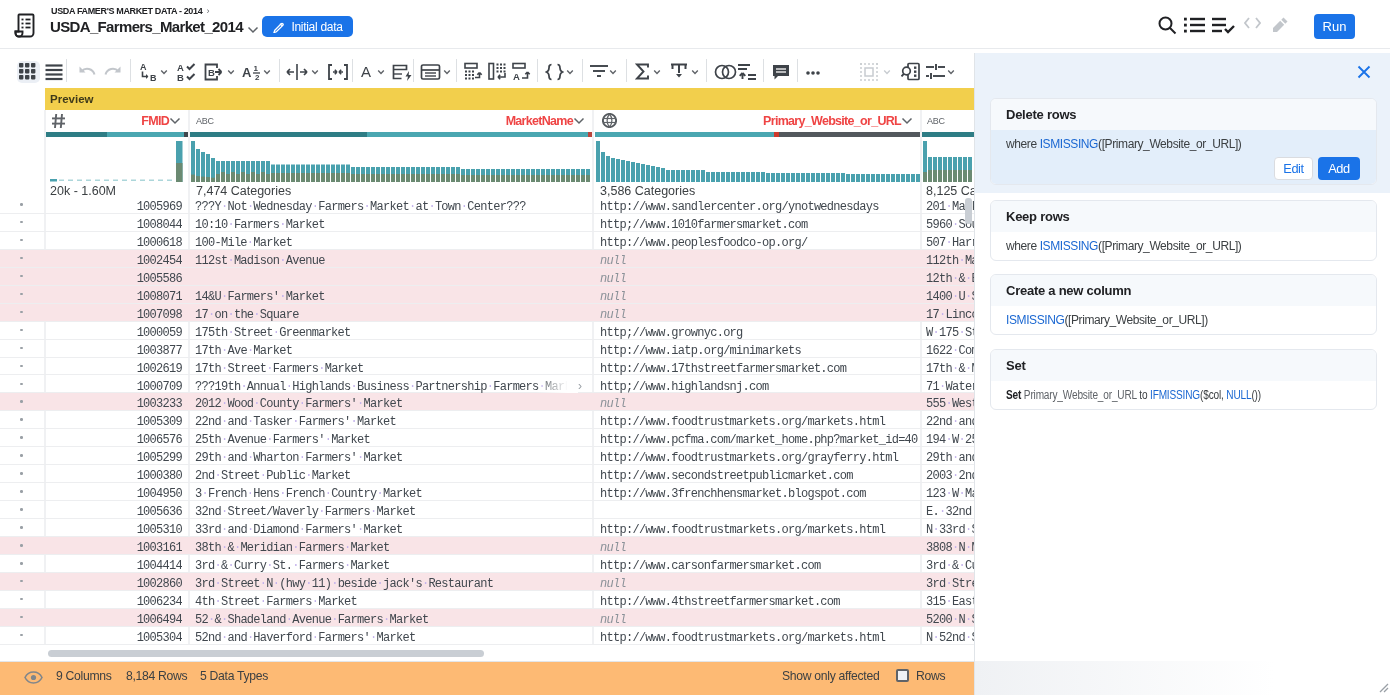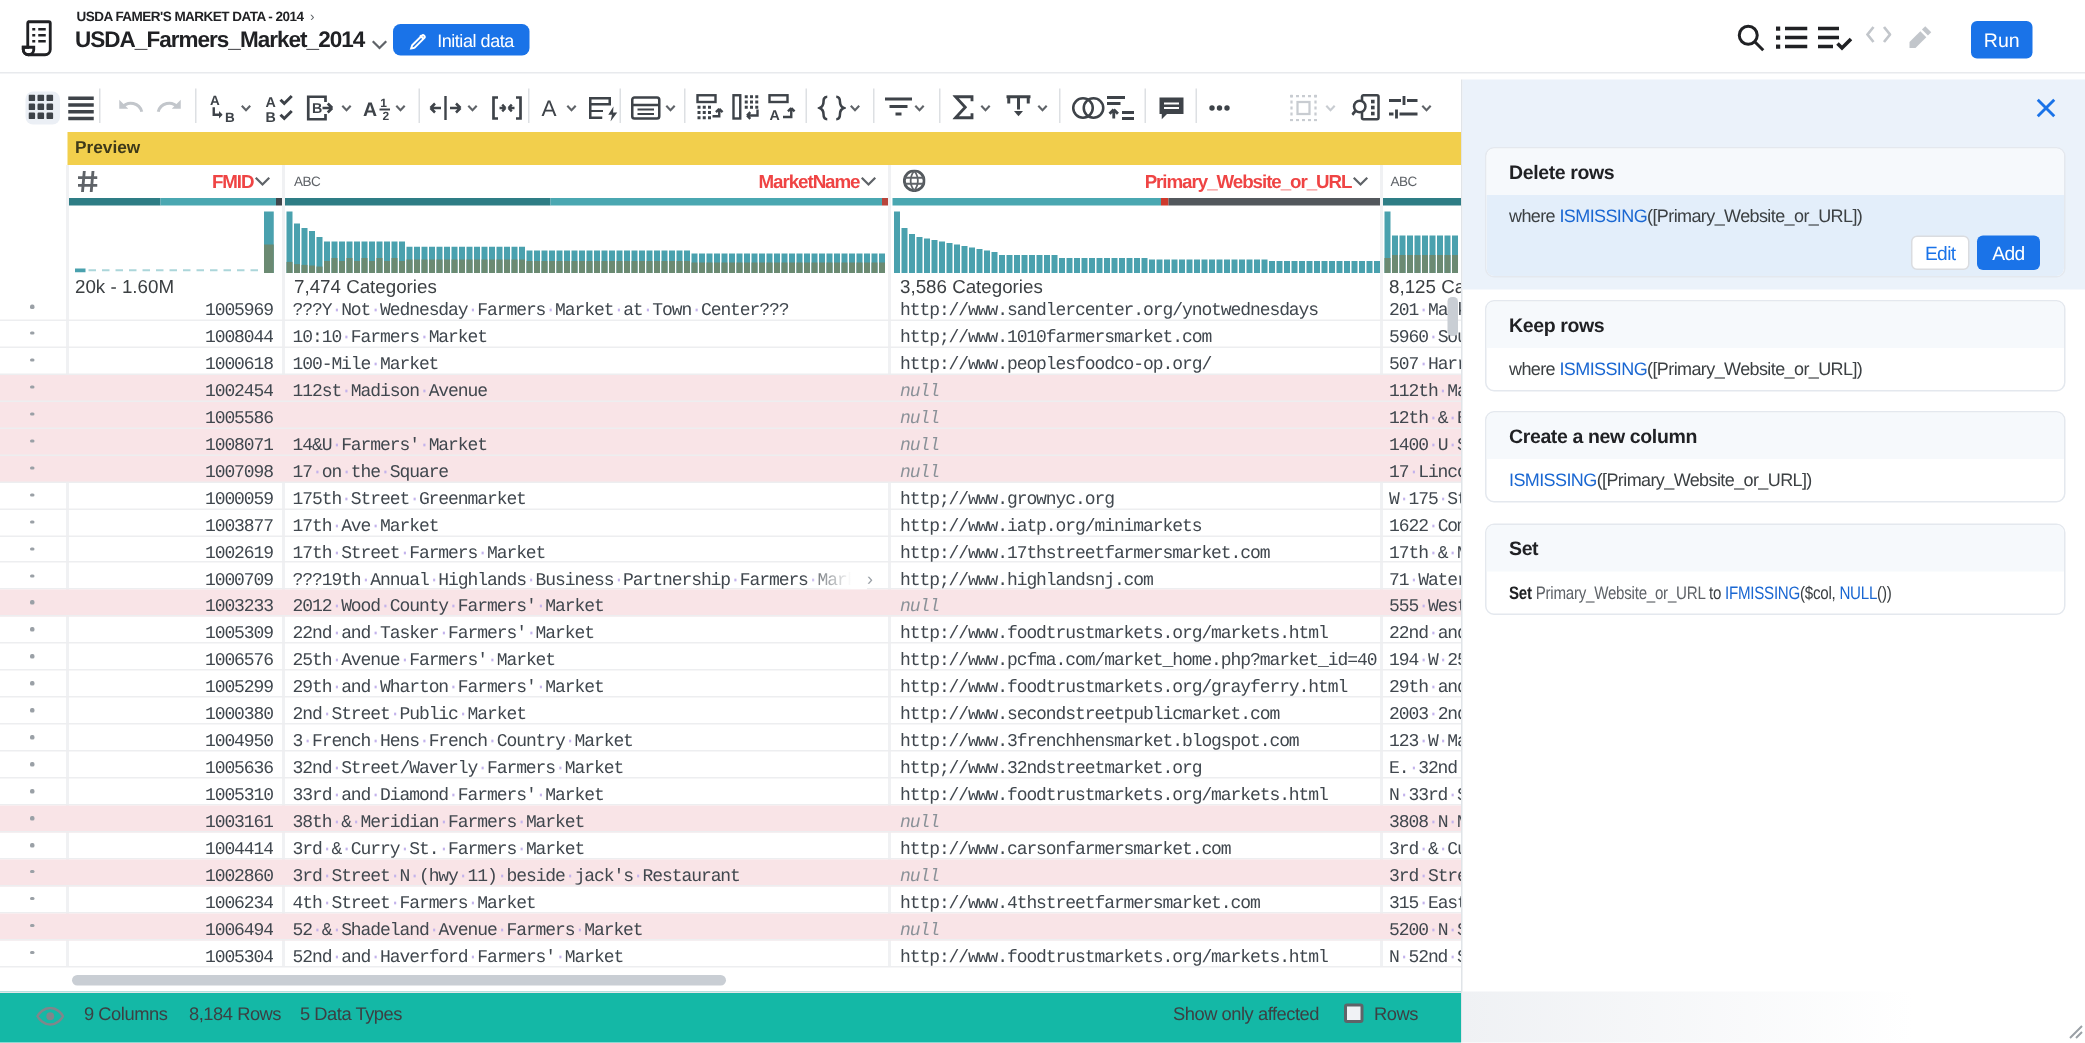--- a/index.html
+++ b/index.html
@@ -32,21 +32,21 @@
   font-family:"Liberation Mono",monospace;font-size:12px;letter-spacing:-0.72px;color:#40474E;line-height:18px}
 .row.pink{background:#F9E4E7}
 .cell{position:absolute;top:0;height:19px;line-height:23.5px;overflow:hidden;white-space:nowrap}
 .fmid{left:45px;width:137px;text-align:right}
 .mkt{left:195px;width:397px}
 .url{left:600px;width:321px}
 .c4{left:926px;width:48px}
 .nul{font-style:italic;color:#8A9198}
 .dot{position:absolute;left:20px;top:7px;width:2.5px;height:2.5px;border-radius:50%;background:#9AA0A6}
 
-#botbar{position:absolute;left:0;top:661px;width:974px;height:34px;background:#14b8a6;border-top:1px solid #E3E6E9;font-size:12.2px;letter-spacing:-0.3px;color:#3C4043}
+#botbar{position:absolute;left:0;top:661px;width:974px;height:34px;background:#fdba74;border-top:1px solid #E3E6E9;font-size:12.2px;letter-spacing:-0.3px;color:#3C4043}
 
 #panel{position:absolute;left:974px;top:53px;width:416px;height:642px;background:#fff;border-left:1px solid #E0E4E8}
 #panelhead{position:absolute;left:0;top:0;width:416px;height:140px;background:#EBF2FA}
 .card{position:absolute;left:15px;width:387px;background:#fff;border:1px solid #E4E8EE;border-radius:6px;overflow:hidden}
 .cardh{height:31px;background:#F6F9FC;display:flex;align-items:center;padding-left:15px;
   font-size:13px;font-weight:700;letter-spacing:-0.25px;color:#202124}
 .cardb{padding:7px 15px;font-size:12px;letter-spacing:-0.4px;color:#3C4043}
 .kw{color:#1A67D2}
 .gray{color:#5F6368}
 </style></head><body>
@@ -799,21 +799,20 @@
         <span class="dot"></span>
         <span class="cell fmid">1004950</span>
         <span class="cell mkt">3<i class="ws">·</i>French<i class="ws">·</i>Hens<i class="ws">·</i>French<i class="ws">·</i>Country<i class="ws">·</i>Market</span>
         <span class="cell url">http://www.3frenchhensmarket.blogspot.com</span>
         <span class="cell c4">123<i class="ws">·</i>W<i class="ws">·</i>MainStre</span>
       </div>
       <div class="row" style="top:305.15px">
         <span class="dot"></span>
         <span class="cell fmid">1005636</span>
         <span class="cell mkt">32nd<i class="ws">·</i>Street/Waverly<i class="ws">·</i>Farmers<i class="ws">·</i>Market</span>
-        <span class="cell url">http;//www.32ndstreetmarket.org</span>
         <span class="cell c4">E.<i class="ws">·</i>32nd<i class="ws">·</i>Street</span>
       </div>
       <div class="row" style="top:323.10px">
         <span class="dot"></span>
         <span class="cell fmid">1005310</span>
         <span class="cell mkt">33rd<i class="ws">·</i>and<i class="ws">·</i>Diamond<i class="ws">·</i>Farmers'<i class="ws">·</i>Market</span>
         <span class="cell url">http://www.foodtrustmarkets.org/markets.html</span>
         <span class="cell c4">N<i class="ws">·</i>33rd<i class="ws">·</i>Streeta</span>
       </div>
       <div class="row pink" style="top:341.05px">

